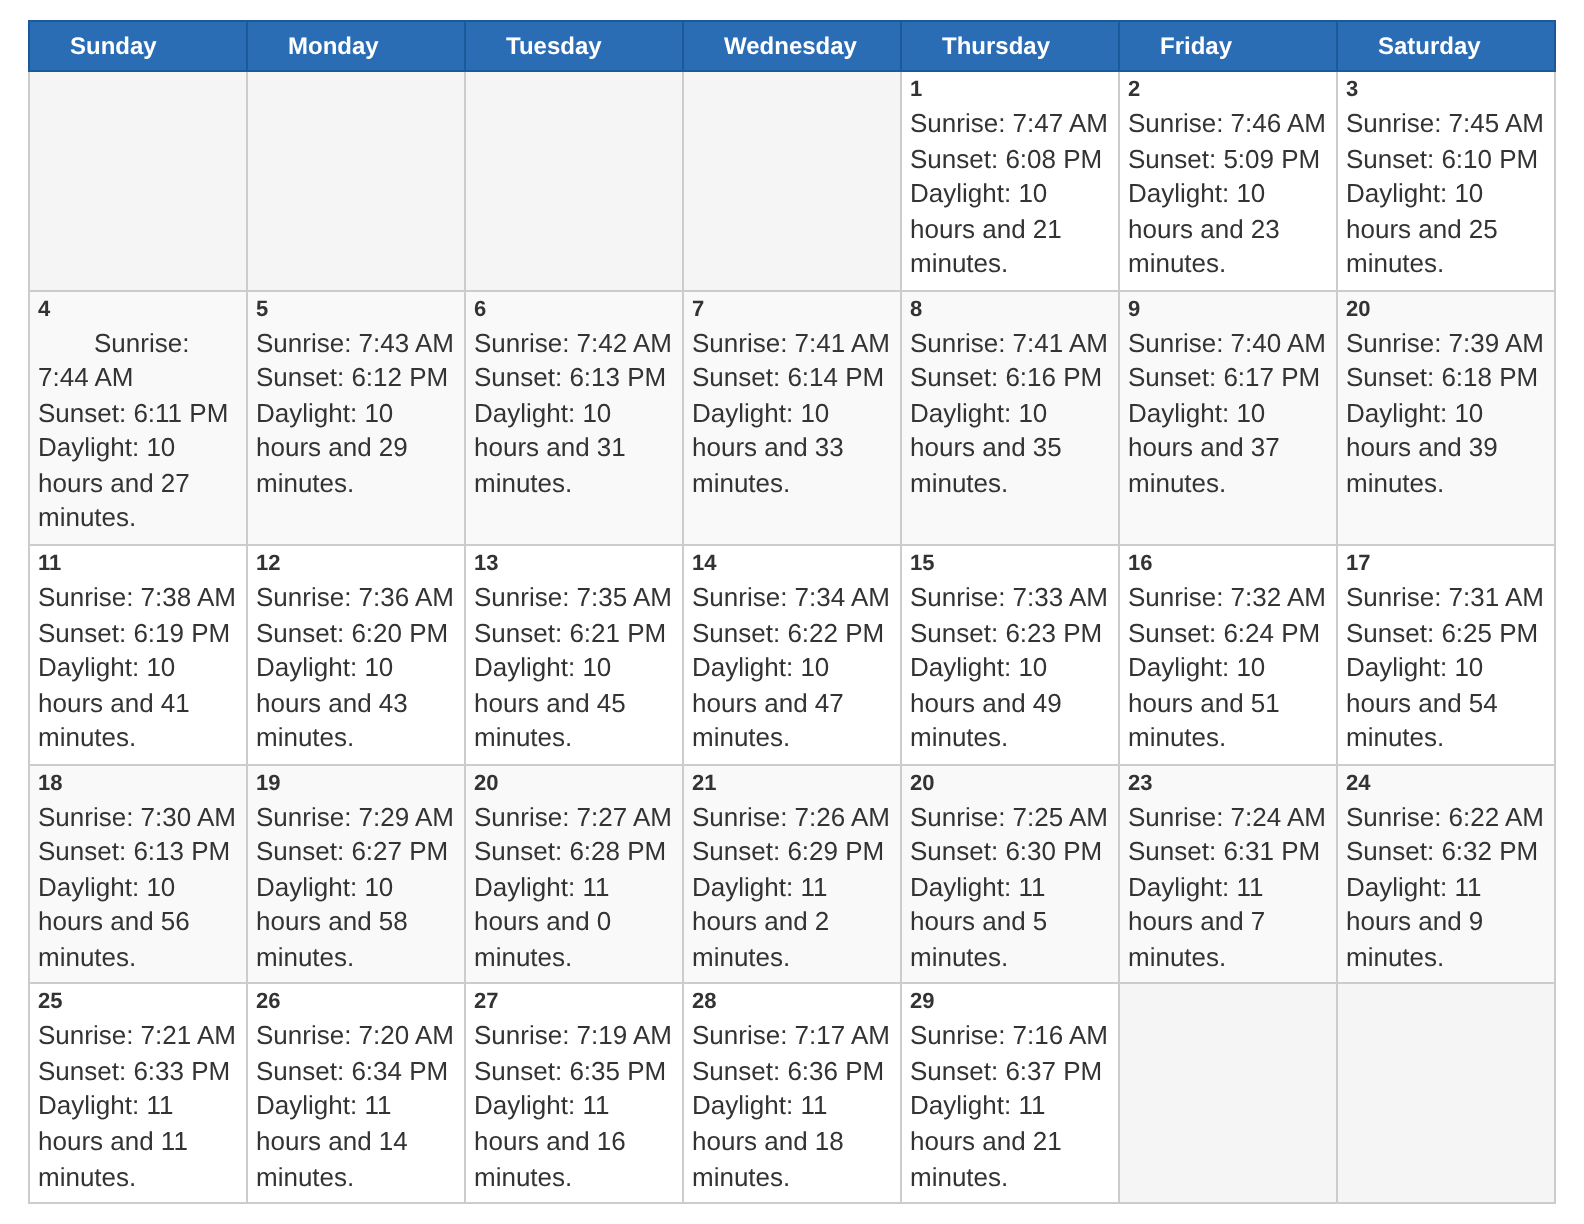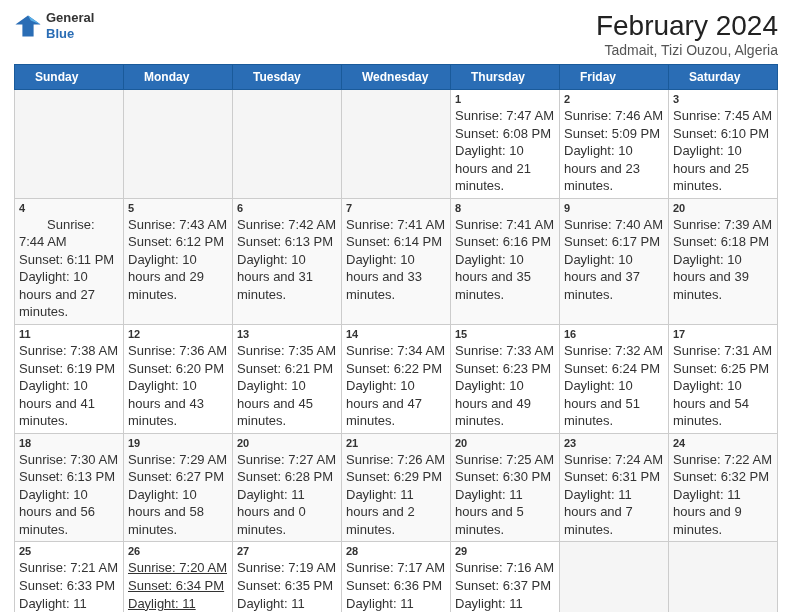--- a/index.html
+++ b/index.html
@@ -91,36 +91,20 @@
     .day-info {
       font-size: 13px;
       color: #333;
       line-height: 1.35;
     }
   </style>
 </head>
 <body>
 
 <div class="page">
-  <div class="top-section">
-    <div class="logo">
-      <svg class="logo-bird" viewBox="0 0 40 40">
-        <polygon points="20,5 38,18 28,18 28,35 12,35 12,18 2,18" fill="#2a6db5"></polygon>
-        <polygon points="20,5 38,18 24,12" fill="#5ab0e8"></polygon>
-      </svg>
-      <div class="logo-text">
-        <span class="general">General</span>
-        <span class="blue">Blue</span>
-      </div>
-    </div>
-    <div class="title-section">
-      <div class="main-title">February 2024</div>
-      <div class="subtitle">Tadmait, Tizi Ouzou, Algeria</div>
-    </div>
-  </div>
 
   <table class="calendar">
     <thead>
       <tr>
       <th>Sunday</th>
           <th>Monday</th>
           <th>Tuesday</th>
           <th>Wednesday</th>
           <th>Thursday</th>
           <th>Friday</th>
@@ -201,29 +185,29 @@
 Daylight: 11 hours and 0 minutes.</span></td>
           <td><span class="day-number">21</span><span class="day-info" style="white-space: pre-line;">Sunrise: 7:26 AM
 Sunset: 6:29 PM
 Daylight: 11 hours and 2 minutes.</span></td>
           <td><span class="day-number">20</span><span class="day-info" style="white-space: pre-line;">Sunrise: 7:25 AM
 Sunset: 6:30 PM
 Daylight: 11 hours and 5 minutes.</span></td>
           <td><span class="day-number">23</span><span class="day-info" style="white-space: pre-line;">Sunrise: 7:24 AM
 Sunset: 6:31 PM
 Daylight: 11 hours and 7 minutes.</span></td>
-          <td><span class="day-number">24</span><span class="day-info" style="white-space: pre-line;">Sunrise: 7:22 AM
+          <td><span class="day-number">24</span><span class="day-info" style="white-space: pre-line;">Sunrise: 6:22 AM
 Sunset: 6:32 PM
 Daylight: 11 hours and 9 minutes.</span></td>
         </tr>
         <tr>
           <td><span class="day-number">25</span><span class="day-info" style="white-space: pre-line;">Sunrise: 7:21 AM
 Sunset: 6:33 PM
 Daylight: 11 hours and 11 minutes.</span></td>
-          <td><span class="day-number">26</span><span class="day-info" style="white-space: pre-line; text-decoration: underline;">Sunrise: 7:20 AM
+          <td><span class="day-number">26</span><span class="day-info" style="white-space: pre-line;">Sunrise: 7:20 AM
 Sunset: 6:34 PM
 Daylight: 11 hours and 14 minutes.</span></td>
           <td><span class="day-number">27</span><span class="day-info" style="white-space: pre-line; margin-top: 20px;">Sunrise: 7:19 AM
 Sunset: 6:35 PM
 Daylight: 11 hours and 16 minutes.</span></td>
           <td><span class="day-number">28</span><span class="day-info" style="white-space: pre-line;">Sunrise: 7:17 AM
 Sunset: 6:36 PM
 Daylight: 11 hours and 18 minutes.</span></td>
           <td><span class="day-number">29</span><span class="day-info" style="white-space: pre-line;">Sunrise: 7:16 AM
 Sunset: 6:37 PM

